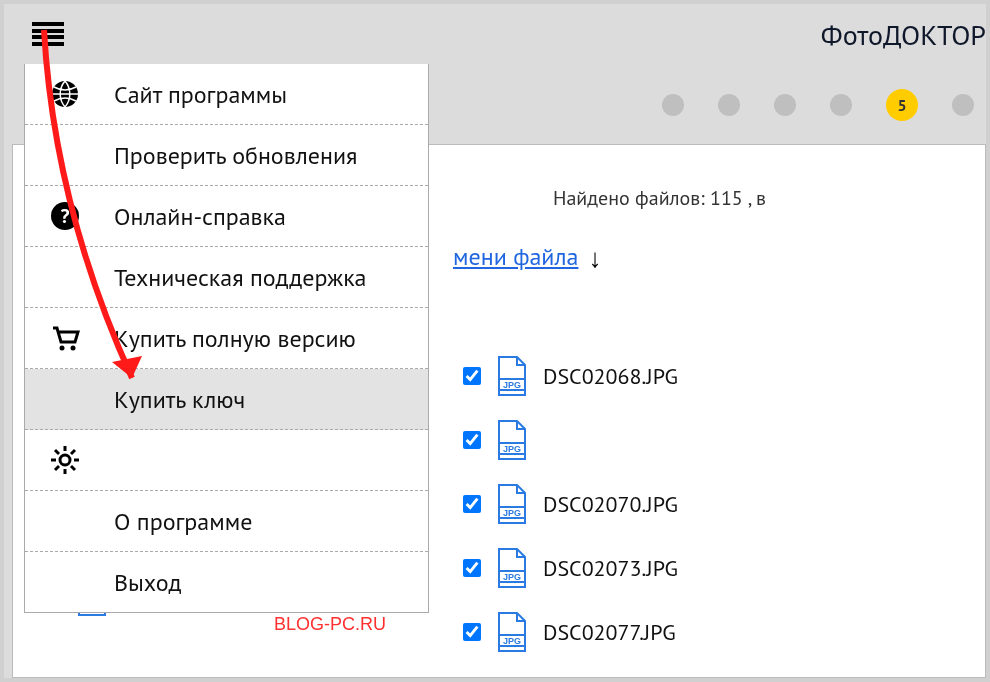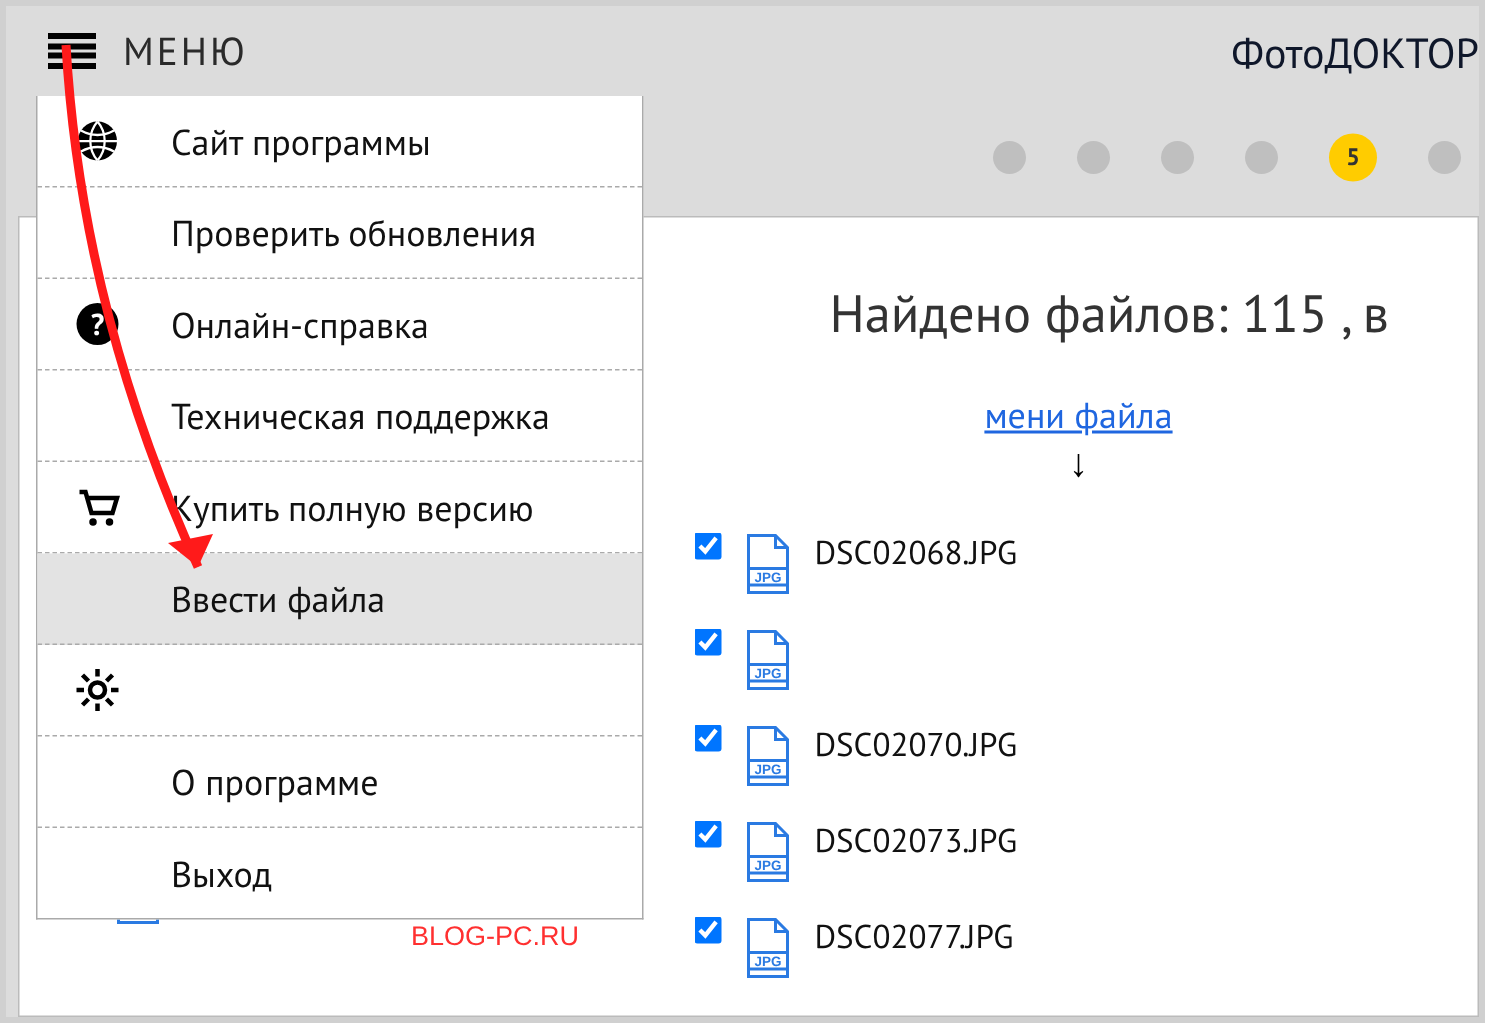--- a/index.html
+++ b/index.html
@@ -68,47 +68,48 @@
     border:1px solid #bbb;
     padding-top:30px;
   }
   .panel h1 {
     font-weight:400;
     font-size:42px;
     color:#333;
     margin-left:440px;
   }
   .panel .subtitle {
-    font-size:35px;
+    font-size:20px;
     color:#333;
     margin-left:540px;
     margin-top:10px;
   }
 
   .sort-link-row {
     margin-left:440px;
     margin-top:30px;
     font-size:24px;
-    display:flex; align-items:center; flex-direction:column;
+    display:flex; align-items:flex-start; gap:10px;
   }
   .sort-link-row a {
     color:#1f66e0;
     text-decoration:underline;
   }
   .down-arrow { font-size:26px; }
 
   
   .filecol {
     position:absolute;
     top:210px;
   }
   .col-left { left:30px; }
   .col-right { left:450px; }
   .file-row {
     display:flex;
+    align-items:center;
     gap:10px;
     font-size:22px;
     color:#111;
     margin-bottom:22px;
   }
   .file-row input[type=checkbox]{
     width:18px; height:18px;
   }
   .jpg-icon {
     width:42px; height:42px;
@@ -168,21 +169,20 @@
 </head>
 <body>
 
 <div class="topbar">
   <div class="hamburger">
     <span></span>
       <span></span>
       <span></span>
       <span></span>
   </div>
-  <div class="menu-label">МЕНЮ</div>
   <div class="app-title">ФотоДОКТОР</div>
 </div>
 
 <div class="steps">
   <div class="step-dot"></div>
   <div class="step-dot"></div>
   <div class="step-dot"></div>
   <div class="step-dot"></div>
   <div class="step-dot active">5</div>
   <div class="step-dot"></div>
@@ -306,21 +306,21 @@
       <svg width="30" height="30" viewBox="0 0 30 30">
           <path d="M3 5 h4 l4 14 h14 l3 -10 h-19" fill="none" stroke="#000" stroke-width="3"></path>
           <circle cx="12" cy="25" r="2.5" fill="#000"></circle>
           <circle cx="23" cy="25" r="2.5" fill="#000"></circle>
         </svg>
     </span>
     <span>Купить полную версию</span>
   </div>
   <div class="dropdown-item hover">
     <span class="dd-icon blank"></span>
-    <span>Ввести файла</span>
+    <span>Купить ключ</span>
   </div>
   <div class="dropdown-item">
     <span class="dd-icon">
       <svg width="30" height="30" viewBox="0 0 30 30">
           <circle cx="15" cy="15" r="5" fill="none" stroke="#000" stroke-width="3"></circle>
           <g stroke="#000" stroke-width="3">
             <line x1="15" y1="1" x2="15" y2="6"></line>
             <line x1="15" y1="24" x2="15" y2="29"></line>
             <line x1="1" y1="15" x2="6" y2="15"></line>
             <line x1="24" y1="15" x2="29" y2="15"></line>

